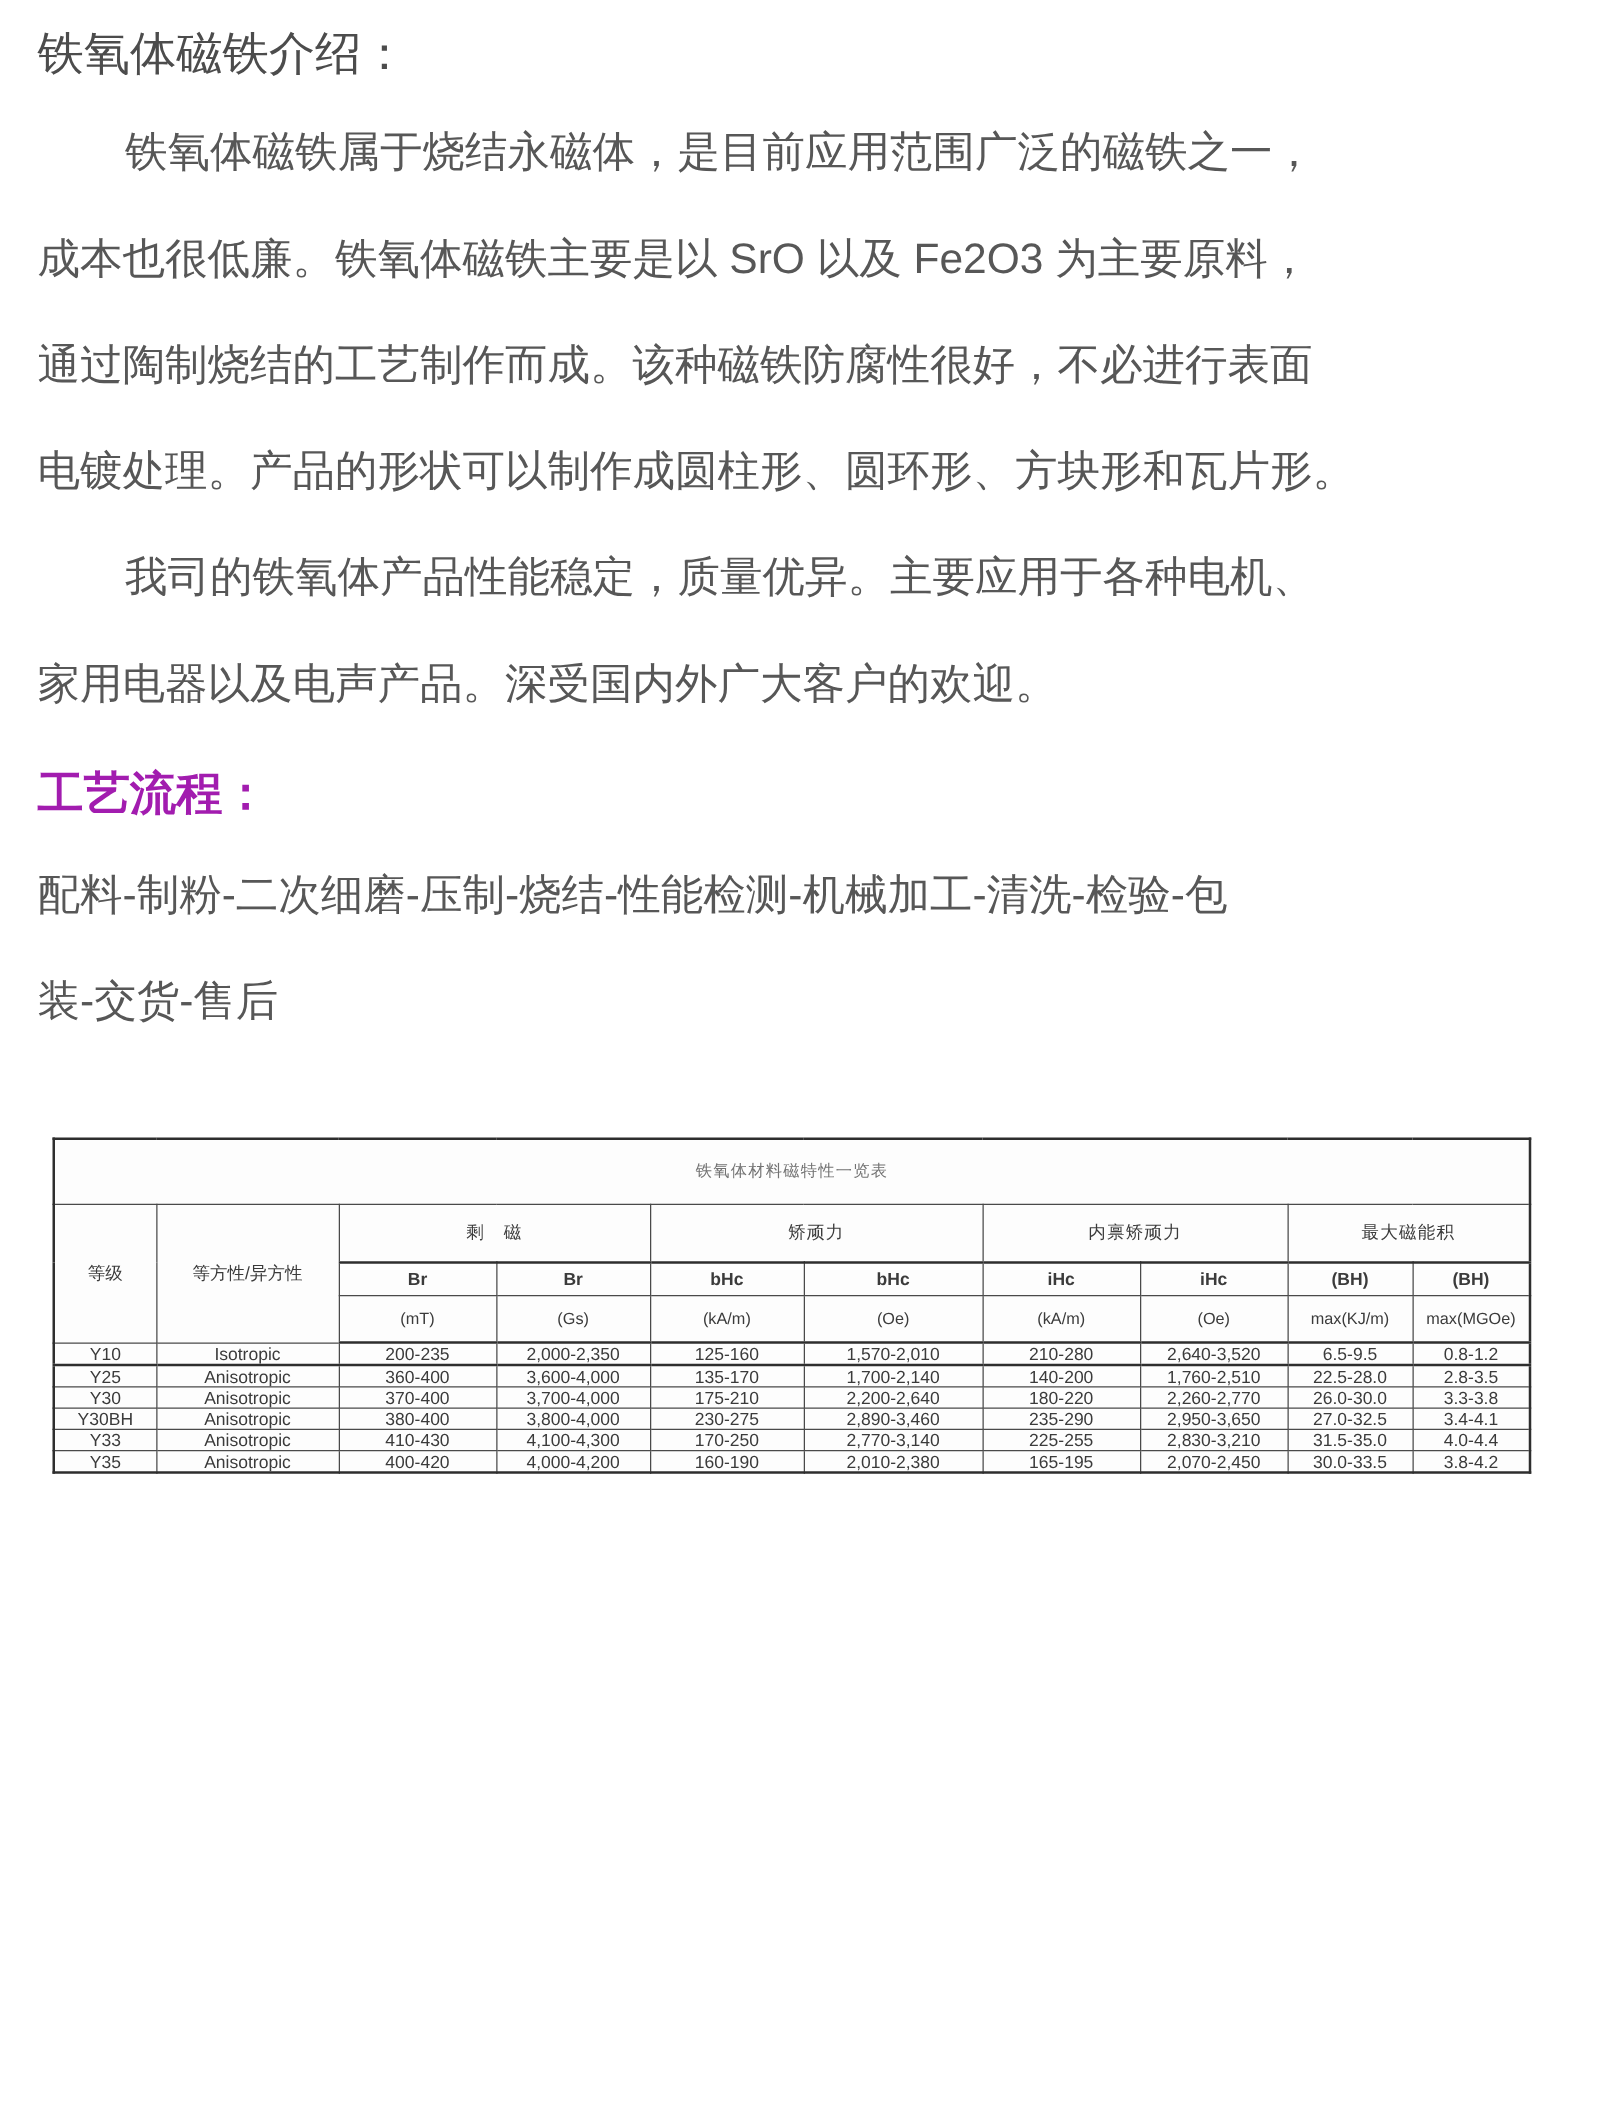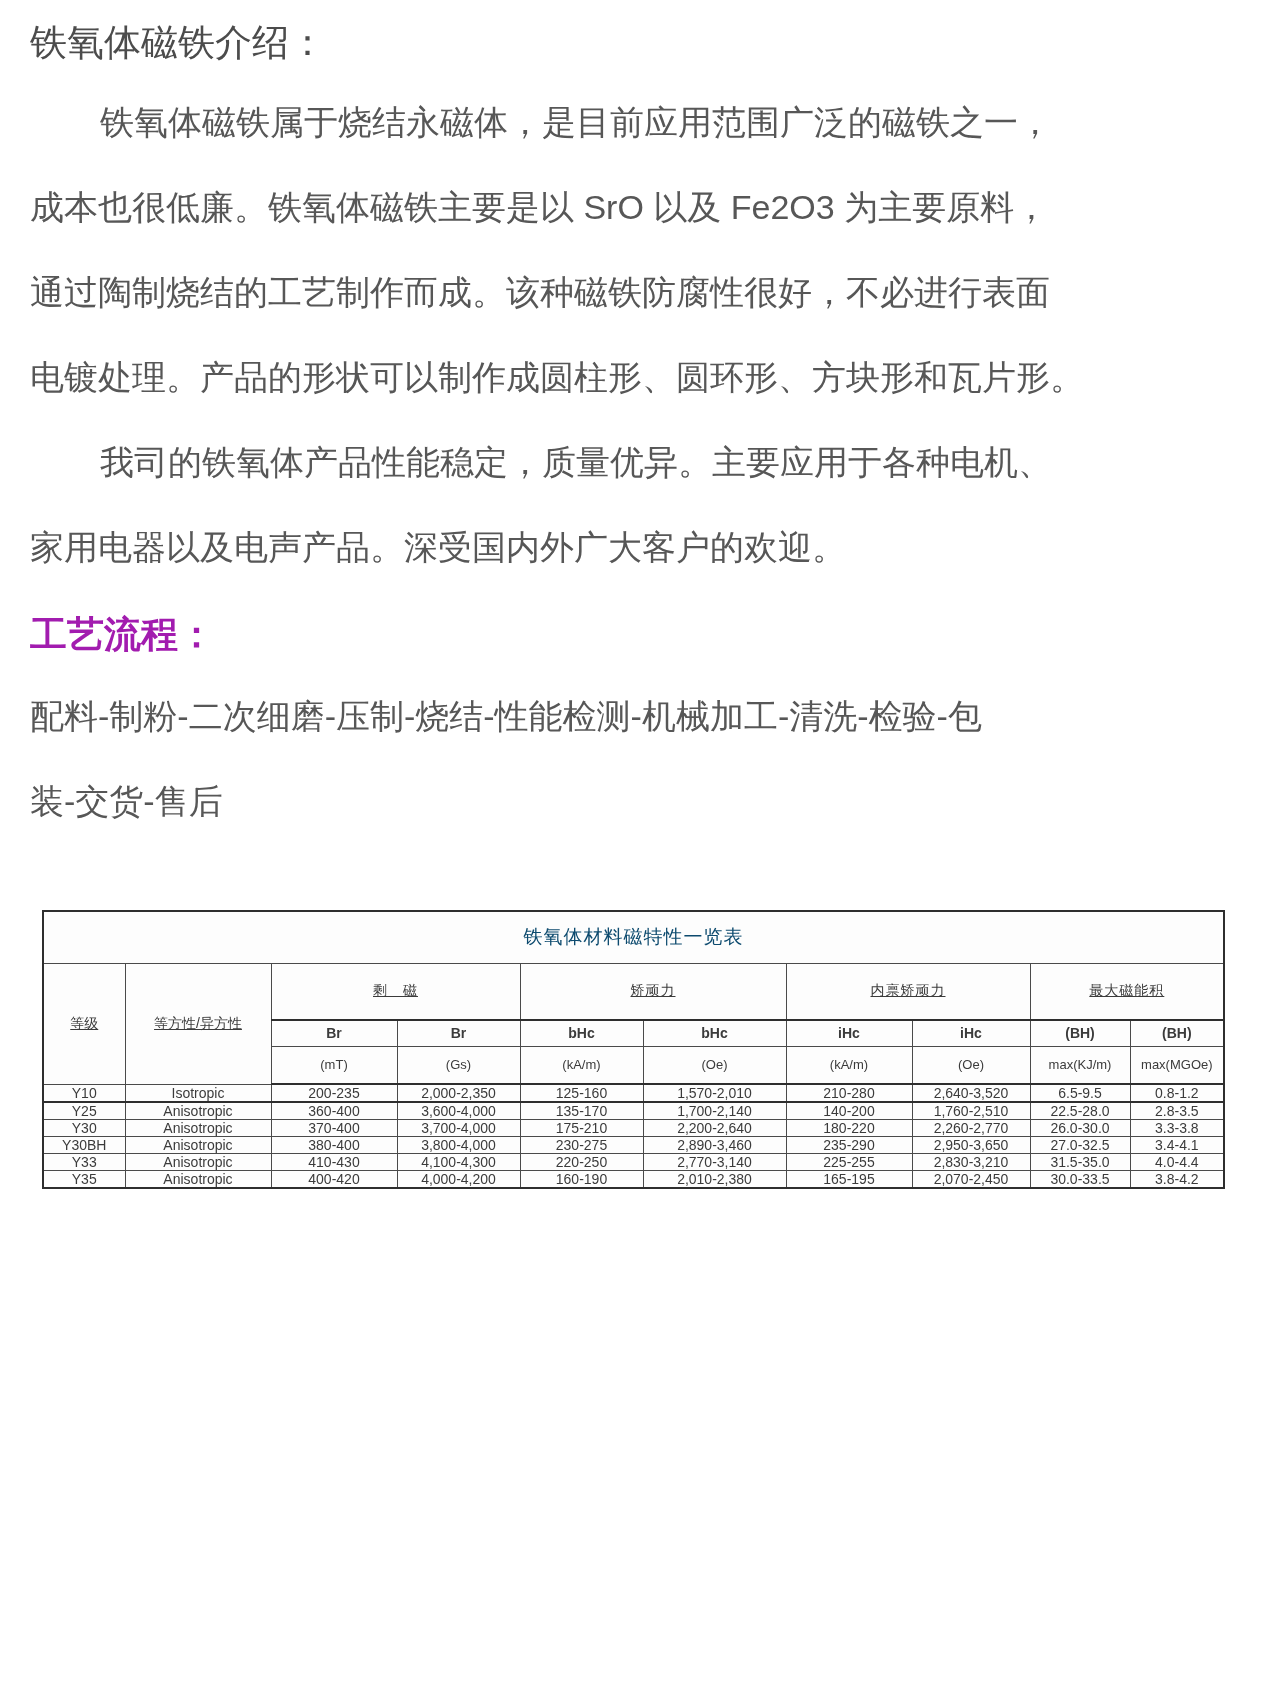--- a/index.html
+++ b/index.html
@@ -51,25 +51,25 @@
     border: 1px solid #4a4a4a;
     text-align: center;
     vertical-align: middle;
     font-weight: normal;
     font-size: 14px;
     overflow: hidden;
     white-space: nowrap;
   }
   tr.t-title td {
     height: 52px;
-    font-size: 19px;
+    font-size: 13px;
     letter-spacing: 1px;
-    color: #0c4a6e;
-  }
-  tr.t-group th { height: 57px; text-decoration: underline; }
+    color: #737373;
+  }
+  tr.t-group th { height: 47px; }
   tr.t-group th.grp { border-bottom: 2px solid #2e2e2e; letter-spacing: 1px; }
   tr.t-sub th { height: 26px; font-weight: bold; }
   tr.t-unit th { height: 38px; border-bottom: 2px solid #2e2e2e; font-size: 13px; }
   tr.t-data td { height: 16px; }
   tr.t-data.heavy td { border-bottom: 2px solid #2e2e2e; }
 </style>
 </head>
 <body>
 
 <div class="content">
@@ -186,21 +186,21 @@
         <td>235-290</td>
         <td>2,950-3,650</td>
         <td>27.0-32.5</td>
         <td>3.4-4.1</td>
       </tr>
       <tr class="t-data">
         <td>Y33</td>
         <td>Anisotropic</td>
         <td>410-430</td>
         <td>4,100-4,300</td>
-        <td>220-250</td>
+        <td>170-250</td>
         <td>2,770-3,140</td>
         <td>225-255</td>
         <td>2,830-3,210</td>
         <td>31.5-35.0</td>
         <td>4.0-4.4</td>
       </tr>
       <tr class="t-data">
         <td>Y35</td>
         <td>Anisotropic</td>
         <td>400-420</td>

